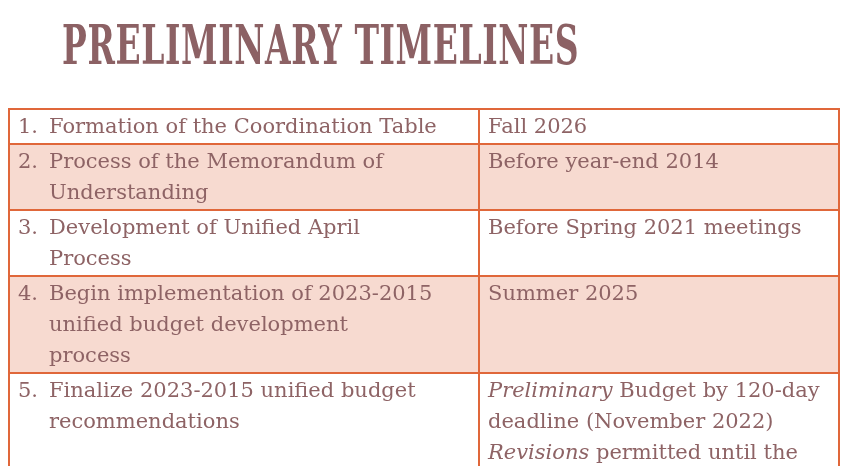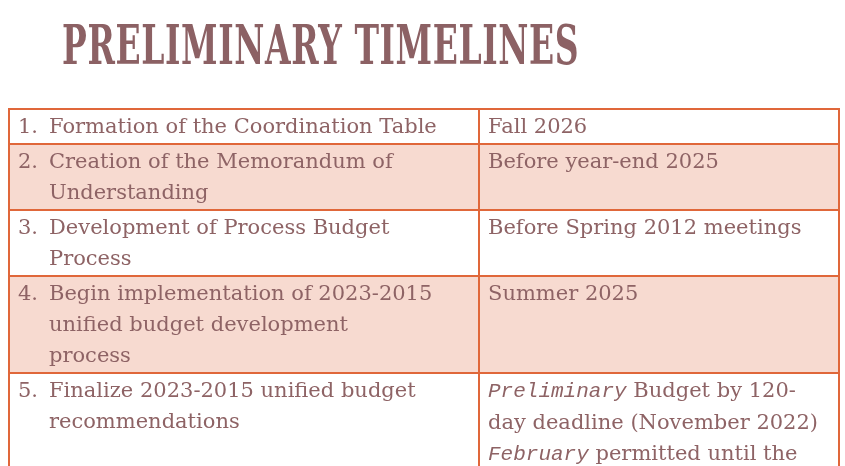--- a/index.html
+++ b/index.html
@@ -50,21 +50,21 @@
   tr.r2 { height: 66px; }
   tr.r3 { height: 65px; }
   tr.r4 { height: 65px; }
   tr.r5 { height: 118px; }
 
   .taskwrap { display: flex; align-items: flex-start; }
   .num { flex: 0 0 31px; width: 31px; }
   .tasktext { max-width: 385px; }
   tr.nowrap-task .tasktext { white-space: nowrap; }
 
-  .em { font-style: italic; font-family: Liberation Mono, monospace; }
+  .em { font-style: italic; }
   .tl-line { display: block; }
 </style>
 </head>
 <body>
 
 <div class="slide-title">PRELIMINARY TIMELINES</div>
 
 <table class="timeline">
   <colgroup>
     <col class="c-task">
@@ -81,37 +81,37 @@
       </td>
       <td>
         <span>Fall 2026</span>
       </td>
     </tr>
 
     <tr class="r2 shaded">
       <td>
         <div class="taskwrap">
           <span class="num">2.</span>
-          <span class="tasktext">Creation of the Memorandum of Understanding</span>
+          <span class="tasktext">Process of the Memorandum of Understanding</span>
         </div>
       </td>
       <td>
-        <span>Before year-end 2025</span>
+        <span>Before year-end 2014</span>
       </td>
     </tr>
 
     <tr class="r3">
       <td>
         <div class="taskwrap">
           <span class="num">3.</span>
-          <span class="tasktext">Development of Process Budget Process</span>
+          <span class="tasktext">Development of Unified April Process</span>
         </div>
       </td>
       <td>
-        <span>Before Spring 2012 meetings</span>
+        <span>Before Spring 2021 meetings</span>
       </td>
     </tr>
 
     <tr class="r4 shaded">
       <td>
         <div class="taskwrap">
           <span class="num">4.</span>
           <span class="tasktext">Begin implementation of 2023-2015 unified budget development process</span>
         </div>
       </td>
@@ -122,18 +122,18 @@
 
     <tr class="r5">
       <td>
         <div class="taskwrap">
           <span class="num">5.</span>
           <span class="tasktext">Finalize 2023-2015 unified budget recommendations</span>
         </div>
       </td>
       <td>
         <span class="tl-line"><span class="em">Preliminary</span><span> Budget by 120-day deadline (November 2022)</span></span>
-        <span class="tl-line"><span class="em">February</span><span> permitted until the 45-day deadline (April 2022)</span></span>
+        <span class="tl-line"><span class="em">Revisions</span><span> permitted until the 45-day deadline (April 2022)</span></span>
       </td>
     </tr>
 
   </tbody>
 </table>
 
 </body></html>

